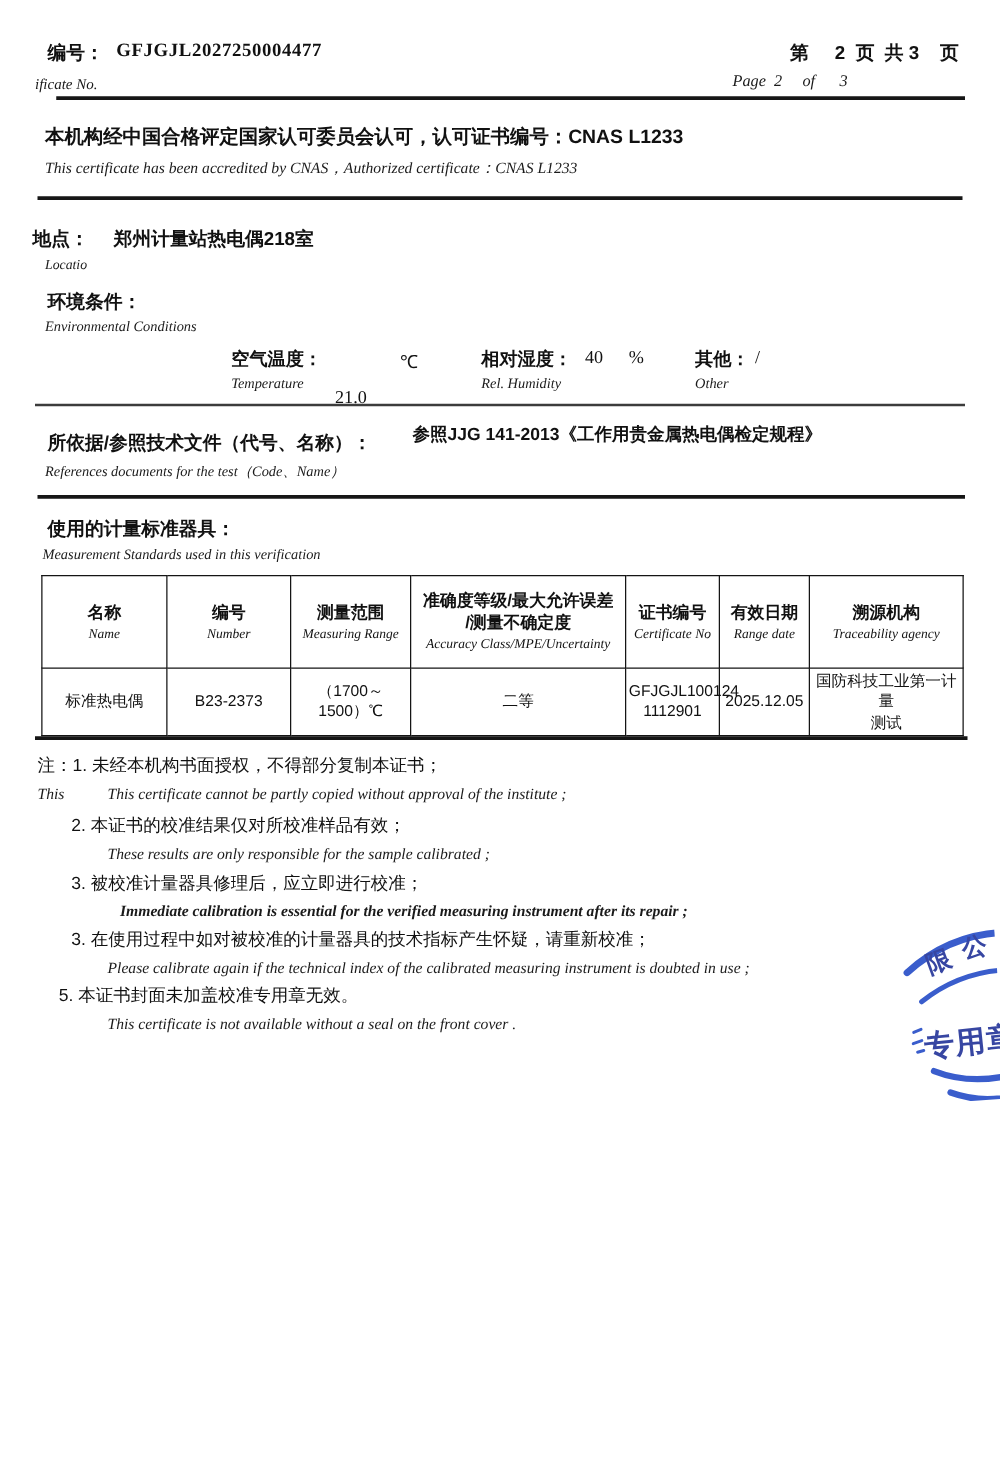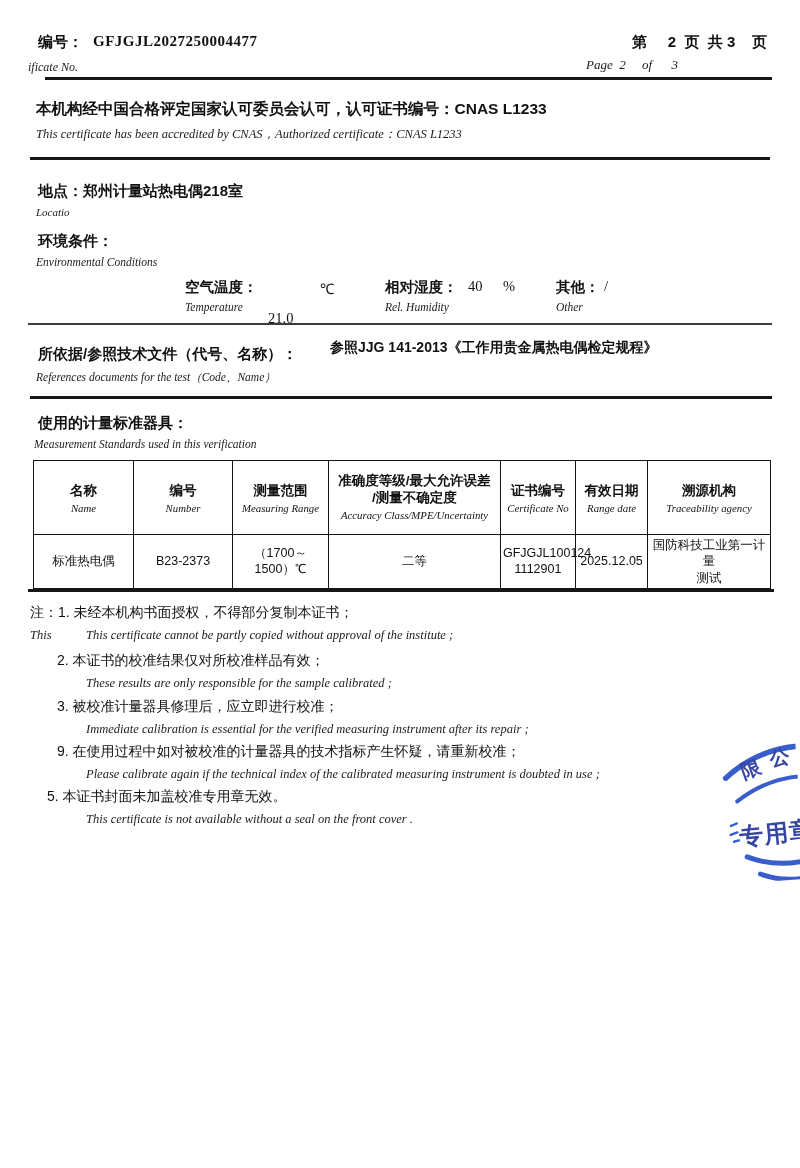--- a/index.html
+++ b/index.html
@@ -20,21 +20,21 @@
   .certno-value { font-size:15px; letter-spacing:.5px; font-weight:600; }
   .certno-en { top:60px; left:28px; font-size:12px; }
   .page-cn { top:33px; left:588px; font-size:15px;margin-left:44px; }
   .page-en { top:57px; left:586px; font-size:13px; }
 
   
   .accred-cn { top:99px; left:36px; font-size:15.5px; }
   .accred-en { top:126px; left:36px; font-size:12.5px; }
 
   
-  .loc-row { top:182px; left:38px; font-size:15px; display:flex; }
+  .loc-row { top:182px; left:26px; font-size:15px; display:flex; gap:20px; }
   .loc-en { top:206px; left:36px; font-size:11px; }
   .env-title { top:232px; left:38px; font-size:15px; }
   .env-title-en { top:256px; left:36px; font-size:11.5px; }
   .env-val { font-size:14.5px; top:278px; }
   .env-lab-en { font-size:11.5px; top:301px; }
 
   
   .refs-cn { top:345px; left:38px; font-size:15px; }
   .refs-val { top:339px; left:330px; font-size:14px; font-weight:600; font-family:"Liberation Sans", sans-serif; }
   .refs-en { top:370px; left:36px; font-size:11.5px; }
@@ -178,23 +178,23 @@
   <div class="rule" style="top:589px; left:28px; width:746px; height:3px;"></div>
 
   <div class="abs note-cn" style="top:604px; left:30px;">注：1.  未经本机构书面授权，不得部分复制本证书；</div>
   <div class="abs en note-en" style="top:628px; left:30px;">This</div>
   <div class="abs en note-en" style="top:628px; left:86px;">This certificate cannot be partly copied without approval of the institute ;</div>
 
   <div class="abs note-cn" style="top:652px; left:57px;">2.  本证书的校准结果仅对所校准样品有效；</div>
   <div class="abs en note-en" style="top:676px; left:86px;">These results are only responsible for the sample calibrated ;</div>
 
   <div class="abs note-cn" style="top:698px; left:57px;">3.  被校准计量器具修理后，应立即进行校准；</div>
-  <div class="abs en note-en" style="top:722px; left:86px;">Immediate calibration is essential for the verified measuring instrument after its repair ;</div>
-
-  <div class="abs note-cn" style="top:743px; left:57px;">9.  在使用过程中如对被校准的计量器具的技术指标产生怀疑，请重新校准；</div>
+  <div class="abs en note-en" style="top:722px; left:96px;font-weight:bold;">Immediate calibration is essential for the verified measuring instrument after its repair ;</div>
+
+  <div class="abs note-cn" style="top:743px; left:57px;">3.  在使用过程中如对被校准的计量器具的技术指标产生怀疑，请重新校准；</div>
   <div class="abs en note-en" style="top:767px; left:86px;">Please calibrate again if the technical index of the calibrated measuring instrument is doubted in use ;</div>
 
   <div class="abs note-cn" style="top:788px; left:47px;">5. 本证书封面未加盖校准专用章无效。</div>
   <div class="abs en note-en" style="top:812px; left:86px;">This certificate is not available without a seal on the front cover .</div>
 
   <div class="stamp">
     <svg width="84" height="142" viewBox="0 0 84 142" xmlns="http://www.w3.org/2000/svg">
 
       <path d="M 12 36 Q 52 4 104 10" fill="none" stroke="#2a50c8" stroke-width="5.5" stroke-linecap="round"></path>
 

